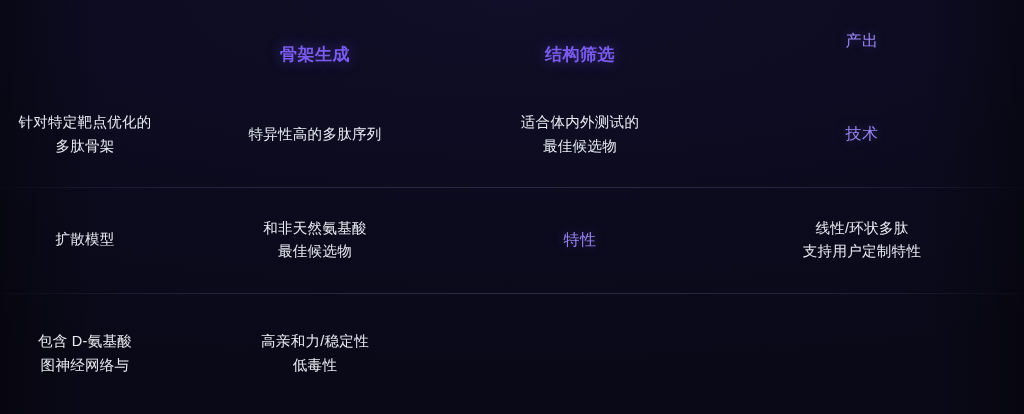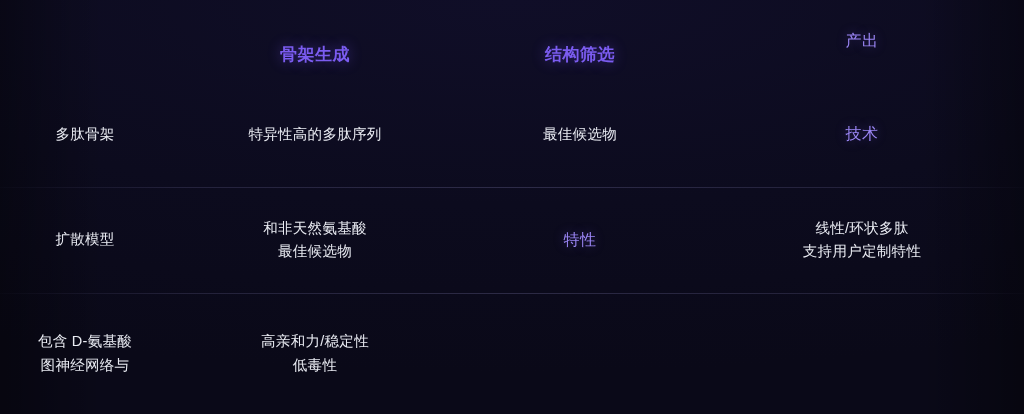--- a/index.html
+++ b/index.html
@@ -110,30 +110,32 @@
 
   <div class="grid">
 
     <div class="cell corner-cell"></div>
     <div class="cell col-header">骨架生成</div>
     <div class="cell col-header">结构筛选</div>
 
     <div class="cell row-label">产出</div>
     <div class="cell body-cell">
       <span class="lines">
+        <span>针对特定靶点优化的</span>
         <span>多肽骨架</span>
       </span>
     </div>
     <div class="cell body-cell">
       <span class="lines">
         <span>特异性高的多肽序列</span>
       </span>
     </div>
     <div class="cell body-cell">
       <span class="lines">
+        <span>适合体内外测试的</span>
         <span>最佳候选物</span>
       </span>
     </div>
 
     <div class="cell row-label">技术</div>
     <div class="cell body-cell">
       <span class="lines">
         <span>扩散模型</span>
       </span>
     </div>

